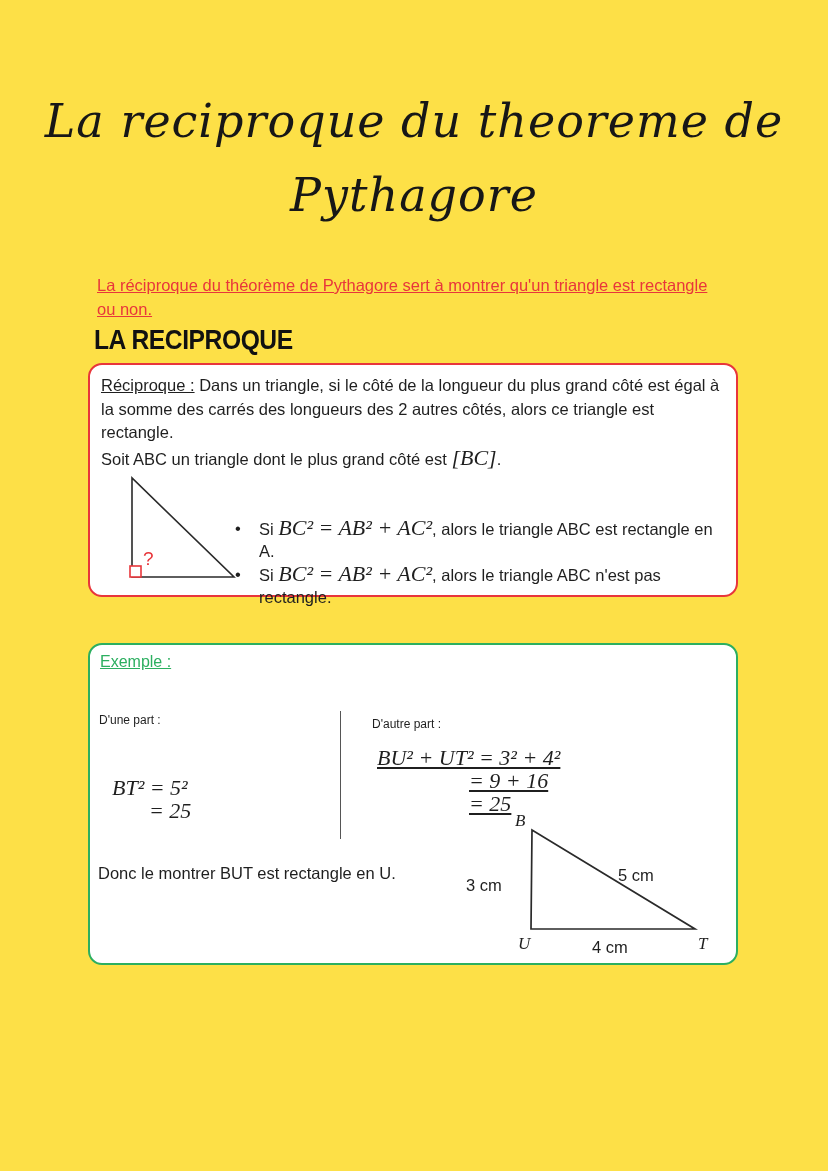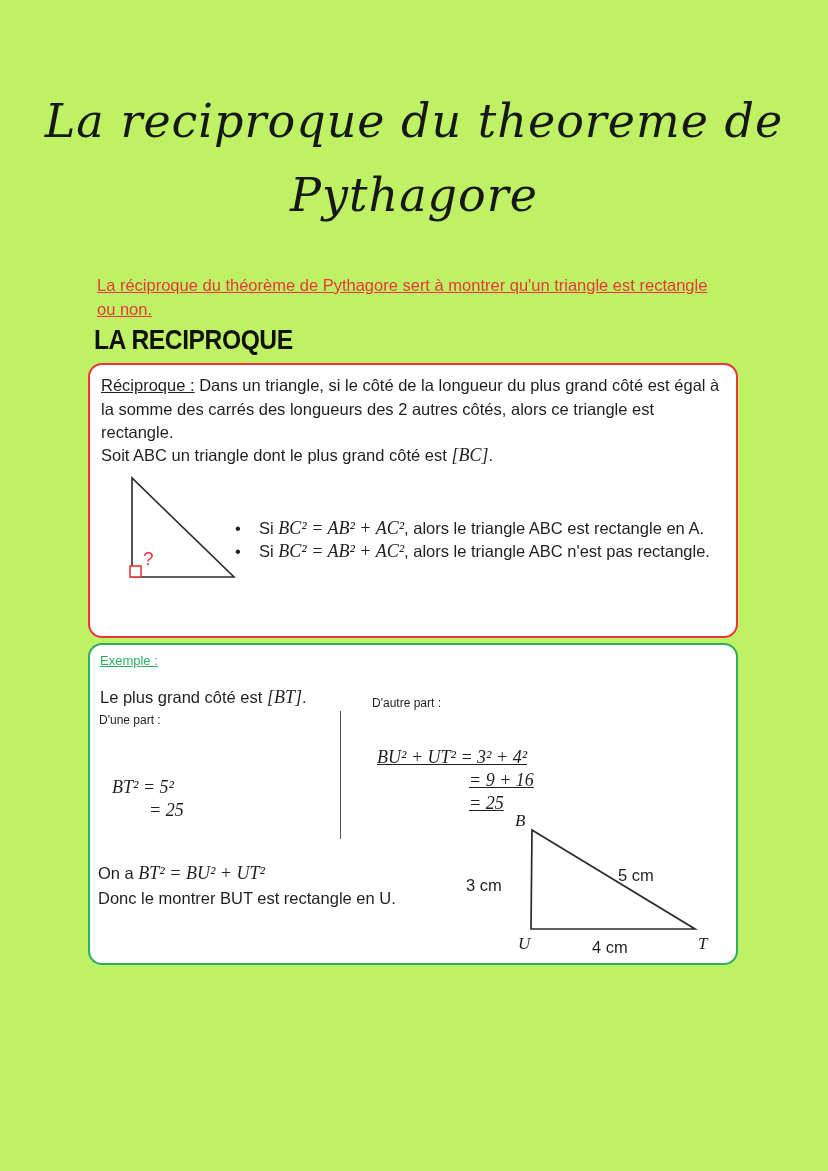--- a/index.html
+++ b/index.html
@@ -1,57 +1,57 @@
 <!DOCTYPE html>
 <html><head>
 <meta charset="utf-8">
 <style>
   html,body{margin:0;padding:0;background:#ffffff;}
-  .page{position:relative;width:828px;height:1171px;background:#bef264;overflow:hidden;
+  .page{position:relative;width:828px;height:1171px;background:#fde047;overflow:hidden;
         font-family:"Liberation Sans",sans-serif;color:#1f1f1f;}
 
   
   .doc-title{position:absolute;top:84px;left:0;width:100%;text-align:center;
              font-family:"DejaVu Serif",serif;font-style:italic;font-weight:500;
              font-size:46px;line-height:74px;color:#171717;letter-spacing:1px;}
 
   
   .intro{position:absolute;left:97px;top:274px;width:632px;
          font-size:16.5px;line-height:23.5px;text-decoration:underline;}
 
   
   .section-heading{position:absolute;left:94px;top:324px;font-size:28px;font-weight:800;
                    letter-spacing:-0.5px;transform:scaleX(0.88);transform-origin:left center;
                    color:#111;}
 
   
   .box{position:absolute;left:88px;width:650px;border-radius:14px;box-sizing:border-box;background:#fff;}
-  .box-red{top:363px;height:275px;border:2px solid var(--red);}
+  .box-red{top:363px;height:234px;border:2px solid var(--red);}
   .box-green{top:643px;height:322px;border:2px solid var(--green);}
 
   .recip-p{position:absolute;left:11px;top:9px;width:624px;font-size:16.5px;line-height:23.5px;}
   .recip-label{text-decoration:underline;}
   .setup-line{position:absolute;left:11px;top:80px;font-size:16.5px;}
 
-  .math{font-family:"Liberation Serif","DejaVu Serif",serif;font-style:italic;font-size:18px;}
+  .math{font-family:"Liberation Serif","DejaVu Serif",serif;font-style:italic;font-size:22px;}
 
   .fig-abc{position:absolute;left:36px;top:110px;width:114px;height:108px;}
 
   .bullets{position:absolute;left:141px;top:152px;width:496px;font-size:16.5px;line-height:22px;}
   .bullet-item{display:flex;margin-bottom:1px;}
   .bullet-marker{width:24px;text-align:left;padding-left:4px;}
   .bullet-text{flex:1;}
 
   
-  .example-label{position:absolute;left:10px;top:8px;font-size:13px;
+  .example-label{position:absolute;left:10px;top:8px;font-size:16px;
                  text-decoration:underline;}
   .example-intro{position:absolute;left:10px;top:42px;font-size:16.5px;}
   .col-heading{position:absolute;font-size:12px;}
   .col-left-heading{left:9px;top:68px;}
-  .col-right-heading{left:282px;top:51px;}
+  .col-right-heading{left:282px;top:72px;}
   .col-divider{position:absolute;left:250px;top:66px;width:1px;height:128px;background:#555;}
   .math-block{position:absolute;line-height:23px;}
   .math-left{left:22px;top:101px;margin-top:30px;}
   .math-right{left:287px;top:101px;text-decoration:underline;}
   .math-line{white-space:pre;}
   .indent-l{padding-left:37px;}
   .indent-r{padding-left:92px;}
   .conclusion{position:absolute;left:8px;top:216px;font-size:16.5px;line-height:24.5px;}
   .fig-but{position:absolute;left:350px;top:163px;width:292px;height:152px;}
 
@@ -100,43 +100,37 @@
         <span class="bullet-text">
           <span>Si </span><span class="math">BC² = AB² + AC²</span><span>, alors le triangle ABC n'est pas rectangle.</span>
         </span>
       </div>
     </div>
   </div>
 
   <div class="box box-green">
     <div class="example-label" style="color:var(--green);">Exemple :</div>
 
-    <p class="example-intro" style="margin:0;">
-      <span>Le plus grand côté est </span><span class="math">[BT]</span><span>.</span>
-    </p>
 
     <div class="col-heading col-left-heading">D'une part :</div>
     <div class="col-heading col-right-heading">D'autre part :</div>
     <div class="col-divider"></div>
 
     <div class="math-block math-left math">
       <div class="math-line">BT² = 5²</div>
       <div class="math-line indent-l">= 25</div>
     </div>
 
     <div class="math-block math-right math">
       <div class="math-line">BU² + UT² = 3² + 4²</div>
       <div class="math-line indent-r">= 9 + 16</div>
       <div class="math-line indent-r">= 25</div>
     </div>
 
     <div class="conclusion">
-      <div>
-        <span>On a </span><span class="math">BT² = BU² + UT²</span>
-      </div>
       <div>Donc le montrer BUT est rectangle en U.</div>
     </div>
 
     <svg class="fig-but" viewBox="0 0 292 152">
       <polygon points="92,22 91,121 255,121" fill="none" stroke="#2a2a2a" stroke-width="1.7"></polygon>
       <text x="75" y="18" class="fig-label-serif">B</text>
       <text x="78" y="141" class="fig-label-serif">U</text>
       <text x="258" y="141" class="fig-label-serif">T</text>
       <text x="44" y="83" text-anchor="middle" class="fig-label-sans">3 cm</text>
       <text x="170" y="145" text-anchor="middle" class="fig-label-sans">4 cm</text>

